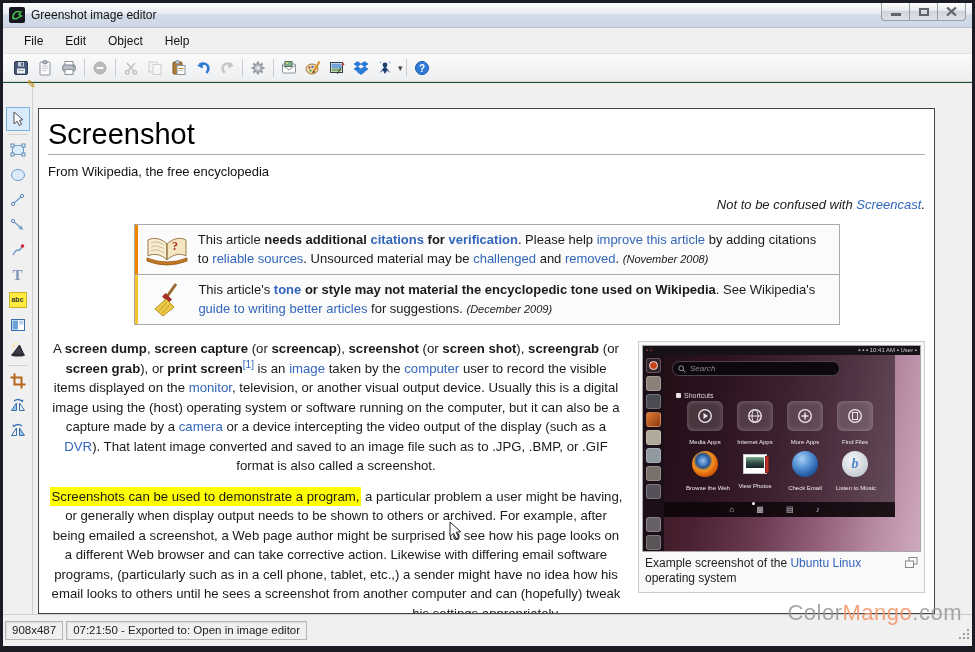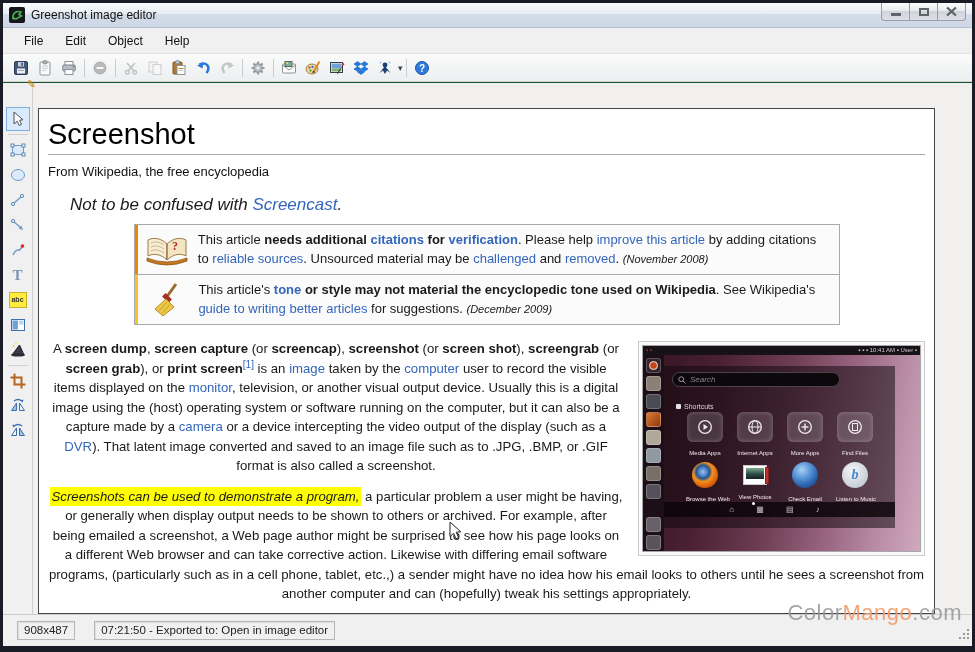--- a/index.html
+++ b/index.html
@@ -49,25 +49,25 @@
              font-size:7px; font-weight:bold; color:#333; line-height:14px; text-align:center; }
   .hl-pencil { position:absolute; right:-4px; top:-5px; font-size:11px; color:#c98500; }
 
   
   .page { position:absolute; left:35px; top:25px; width:897px; height:506px; background:#fff;
           border:1px solid #454545; padding:8px 9px; overflow:hidden;
           font-size:13.2px; line-height:19.5px; color:#1a1a1a; }
   .h1 { font-size:29px; font-weight:normal; line-height:34px; padding-bottom:3px;
         border-bottom:1px solid #aaa; margin-bottom:7px; color:#000; }
   .subtitle { font-size:13px; margin-bottom:13px; color:#111; }
-  .hatnote { font-size:17px; margin:0 0 10px 22px; }
+  .hatnote { font-size:13px; margin:0 0 10px 22px;text-align:right; }
   .wlink { color:#3366bb; }
   .b { font-weight:bold; } .i { font-style:italic; } .small { font-size:11px; }
   sup { font-size:10px; line-height:0; }
-  .hl { background:#ffff00; padding:2px 2px;font-style:italic; }
+  .hl { background:#ffff00; padding:2px 2px; }
 
   .amboxes { width:706px; margin:0 auto 14px auto; }
   .ambox { display:flex; align-items:center; border:1px solid #aaa; background:#fbfbfb; min-height:48px; }
   .ambox + .ambox { margin-top:-1px; }
   .ambox .accent { width:6px; align-self:stretch; }
   .ambox .icell { width:58px; display:flex; align-items:center; justify-content:center; flex:0 0 auto; }
   .ambox .txt { padding:5px 10px 5px 2px; font-size:13px; line-height:19px; }
 
   .thumb { float:right; width:287px; margin:2px 0 8px 14px; border:1px solid #ccc;
            background:#f9f9f9; padding:3px; }
@@ -81,21 +81,21 @@
   .ushot { position:relative; width:277px; height:205px; overflow:hidden;
            background:linear-gradient(100deg,#33141f 0%,#4a2132 26%,#6d3c53 48%,#96627e 68%,#b88ba4 85%,#cfa9bf 100%); }
   .utop { position:absolute; left:0; top:0; right:0; height:9px; background:#171118;
           color:#cfc6cd; font-size:6px; line-height:9px; text-align:right; padding-right:3px; }
   .utop .lft { position:absolute; left:3px; color:#a7333a; }
   .ulaunch { position:absolute; left:0; top:9px; bottom:0; width:21px; background:rgba(24,14,22,.88); }
   .ltile { width:15px; height:15px; margin:3px auto 0 auto; border-radius:3px;
            border:1px solid rgba(255,255,255,.22); }
   .bfb { background:#34242c; display:flex; align-items:center; justify-content:center; }
   .bfb .ring { width:9px; height:9px; border-radius:50%; border:1.5px solid #ece6e2; background:#c8441a; }
-  .udash { position:absolute; left:21px; top:20px; width:231px; height:162px; background:rgba(16,8,13,.52); }
+  .udash { position:absolute; left:21px; top:9px; width:231px; height:162px; background:rgba(16,8,13,.52); }
   .usearch { position:absolute; left:8px; top:6px; width:168px; height:15px; border-radius:8px;
              background:#0c080b; border:1px solid #4e444c; color:#8d8590; font-size:8px; font-style:italic;
              display:flex; align-items:center; padding-left:5px; }
   .usearch svg { margin-right:4px; }
   .ushortcuts { position:absolute; left:12px; top:31px; color:#ddd6dc; font-size:7px; }
   .ushortcuts .dot { display:inline-block; width:5px; height:5px; background:#e8e2e6; border-radius:1px; margin-right:3px; }
   .tilerow { position:absolute; left:22px; top:46px; width:188px; display:flex; justify-content:space-between; }
   .dtile { width:38px; text-align:center; }
   .dtile .sq { width:36px; height:30px; margin:0 auto; border-radius:6px; background:rgba(255,255,255,.15);
                box-shadow:inset 0 0 5px rgba(255,255,255,.25); display:flex; align-items:center; justify-content:center; }
@@ -110,21 +110,21 @@
   .tb { border-radius:50%; background:radial-gradient(circle at 38% 30%, #a8d0f2 0%, #5a96d8 35%, #2a62ac 65%, #143e78 100%); }
   .banshee { border-radius:50%; background:radial-gradient(circle at 40% 35%, #f4f6f8, #c6ccd4 75%, #a8b0ba 100%);
              display:flex; align-items:center; justify-content:center;
              font-family:"Liberation Serif",serif; font-style:italic; font-weight:bold; font-size:14px; color:#4a86c8; }
   .udock { position:absolute; left:21px; top:156px; width:231px; height:15px; background:rgba(10,4,8,.8);
            color:#cfc6cd; font-size:8px; text-align:center; line-height:15px; letter-spacing:10px; }
   .udock .homedot { position:absolute; left:88px; top:0px; width:3px; height:3px; border-radius:50%; background:#fff; }
 
   
   .statusbar { position:absolute; left:0; right:0; bottom:0; height:32px; background:#f0f0f0;
-               border-top:1px solid #cdcdcd; display:flex; align-items:center; padding:0 14px;gap:16px; }
+               border-top:1px solid #cdcdcd; display:flex; align-items:center; padding:0 2px; }
   .sb-cell { height:19px; border:1px solid #b4b6bc; background:#f0f0f0; box-shadow:inset 1px 1px 1px rgba(0,0,0,.08);
              font-size:11.5px; color:#222; line-height:17px; padding:0 6px; margin-right:3px; white-space:nowrap; }
   .grip { position:absolute; right:2px; bottom:2px; }
 
   .watermark { position:absolute; right:10px; top:597px; font-size:22px; letter-spacing:.5px;
                color:rgba(150,150,150,.85); z-index:40; pointer-events:none; }
   .watermark .mango { color:rgba(242,152,108,.9); }
 
   .mousecursor { position:absolute; left:446px; top:519px; z-index:50; pointer-events:none; }
 </style>
@@ -516,20 +516,28 @@
                   <div class="lbl">Listen to Music</div>
                 </div>
               </div>
             </div>
             <div class="udock">
               <span class="homedot"></span>
               <span>⌂ ▦ ▤ ♪</span>
             </div>
           </div>
         </div>
+        <div class="thumb-cap">
+          <span class="enlarge">
+            <svg width="13" height="11" viewBox="0 0 13 11">
+                <rect x="4" y="0.5" width="8" height="6.5" fill="#f9f9f9" stroke="#888"></rect>
+                <rect x="0.5" y="4" width="8" height="6.5" fill="#f9f9f9" stroke="#888"></rect>
+              </svg>
+          </span>
+        <span>Example screenshot of the </span><span class="wlink">Ubuntu Linux</span><span> operating system</span></div>
       </div>
 
       <p class="para"><span>A </span><span class="b">screen dump</span><span>, </span><span class="b">screen capture</span><span> (or </span><span class="b">screencap</span><span>), </span><span class="b">screenshot</span><span> (or </span><span class="b">screen shot</span><span>), </span><span class="b">screengrab</span><span> (or </span><span class="b">screen grab</span><span>), or </span><span class="b">print screen</span><sup class="wlink">[1]</sup><span> is an </span><span class="wlink">image</span><span> taken by the </span><span class="wlink">computer</span><span> user to record the visible items displayed on the </span><span class="wlink">monitor</span><span>, television, or another visual output device. Usually this is a digital image using the (host) operating system or software running on the computer, but it can also be a capture made by a </span><span class="wlink">camera</span><span> or a device intercepting the video output of the display (such as a </span><span class="wlink">DVR</span><span>). That latent image converted and saved to an image file such as to .JPG, .BMP, or .GIF format is also called a screenshot.</span></p>
       <p class="para"><span class="hl">Screenshots can be used to demonstrate a program,</span><span> a particular problem a user might be having, or generally when display output needs to be shown to others or archived. For example, after being emailed a screenshot, a Web page author might be surprised to see how his page looks on a different Web browser and can take corrective action. Likewise with differing email software programs, (particularly such as in a cell phone, tablet, etc.,) a sender might have no idea how his email looks to others until he sees a screenshot from another computer and can (hopefully) tweak his settings appropriately.</span></p>
     </div>
   </div>
 
   <div class="watermark"><span>Color</span><span class="mango">Mango</span><span>.com</span></div>
 
   <div class="mousecursor">

